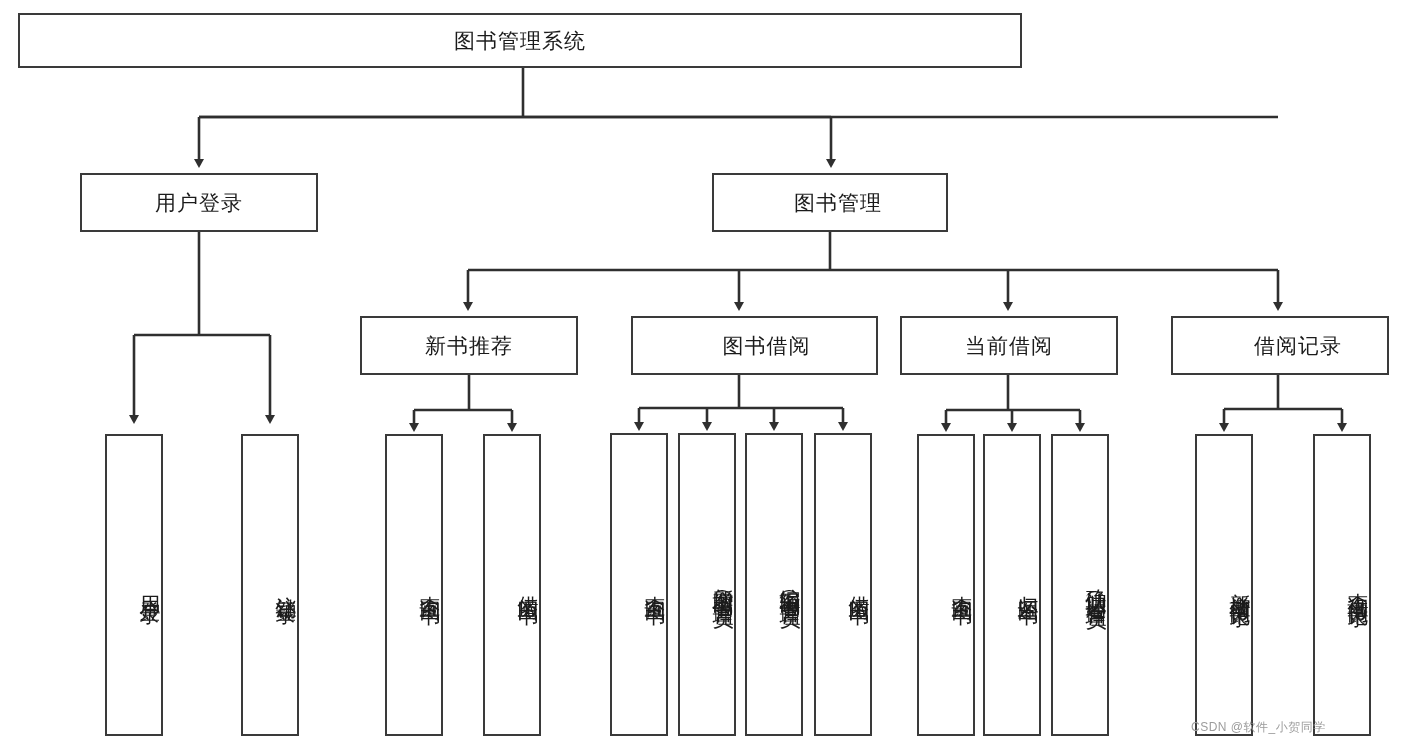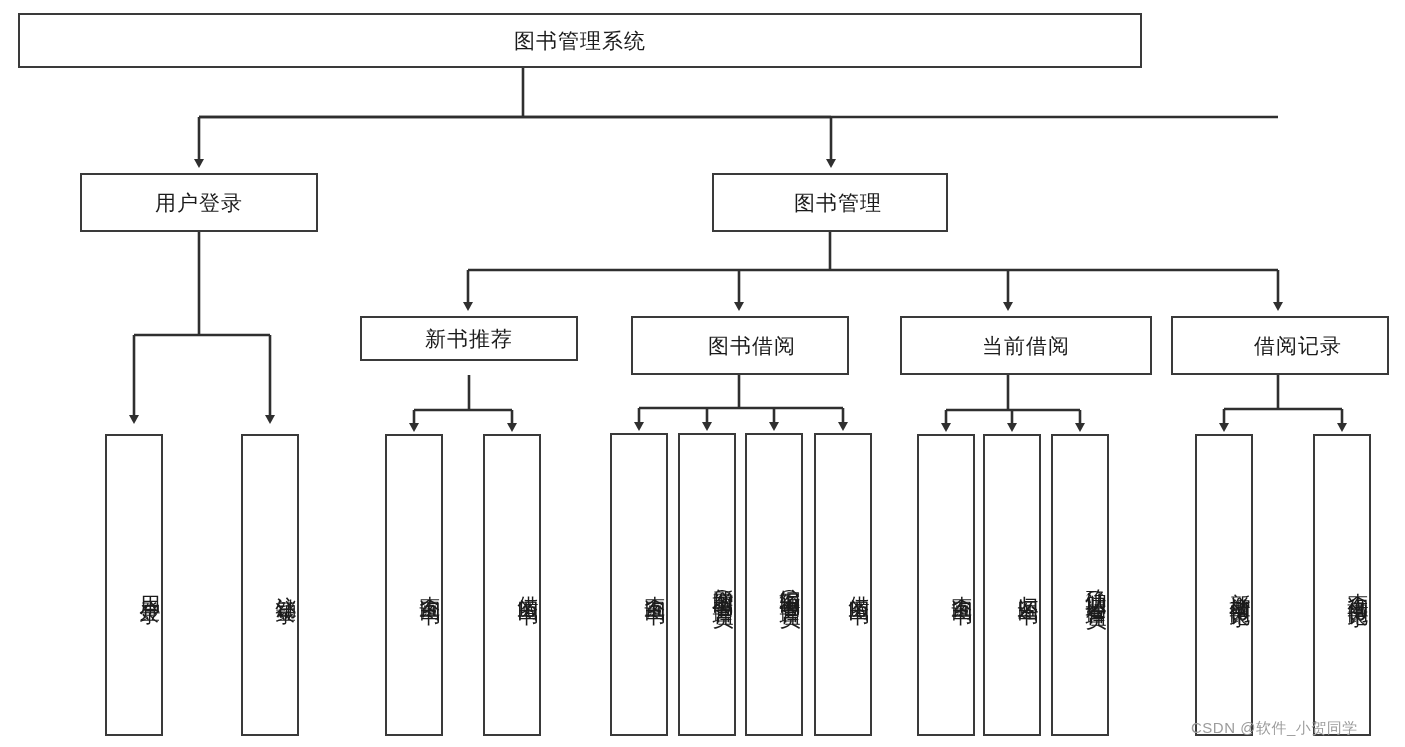--- a/index.html
+++ b/index.html
@@ -49,21 +49,21 @@
     padding-bottom: 6px;
     align-items: flex-start;
     justify-content: center;
   }
   .node.vert .vlabel {
     writing-mode: vertical-rl;
     text-orientation: upright;
   }
   .watermark {
     position: absolute;
-    font-size: 15px;
+    font-size: 12px;
     color: #9c9c9c;
     white-space: nowrap;
     letter-spacing: 0.5px;
   }
 </style>
 </head>
 <body>
 
 <div id="canvas">
 
@@ -113,38 +113,38 @@
       <path d="M1012,410 L1012,424" marker-end="url(#arrow)"></path>
       <path d="M1080,410 L1080,424" marker-end="url(#arrow)"></path>
 
       <path d="M1278,375 L1278,409"></path>
       <path d="M1224,409 L1342,409"></path>
       <path d="M1224,409 L1224,424" marker-end="url(#arrow)"></path>
       <path d="M1342,409 L1342,424" marker-end="url(#arrow)"></path>
     </g>
   </svg>
 
-  <div class="node horiz" style="left:18px; top:13px; width:1124px; height:55px;">
+  <div class="node horiz" style="left:18px; top:13px; width:1004px; height:55px;">
     <span>图书管理系统</span>
   </div>
 
   <div class="node horiz" style="left:80px; top:173px; width:238px; height:59px;">
     <span>用户登录</span>
   </div>
   <div class="node horiz" style="left:712px; top:173px; width:236px; height:59px;padding-left:16px;">
     <span>图书管理</span>
   </div>
 
-  <div class="node horiz" style="left:360px; top:316px; width:218px; height:45px;">
+  <div class="node horiz" style="left:360px; top:316px; width:218px; height:59px;">
     <span>新书推荐</span>
   </div>
-  <div class="node horiz" style="left:631px; top:316px; width:218px; height:59px;padding-left:24px;">
+  <div class="node horiz" style="left:631px; top:316px; width:247px; height:59px;padding-left:24px;">
     <span>图书借阅</span>
   </div>
-  <div class="node horiz" style="left:900px; top:316px; width:252px; height:59px;">
+  <div class="node horiz" style="left:900px; top:316px; width:218px; height:59px;">
     <span>当前借阅</span>
   </div>
   <div class="node horiz" style="left:1171px; top:316px; width:218px; height:59px;padding-left:36px;">
     <span>借阅记录</span>
   </div>
 
   <div class="node vert" style="left:105px; top:434px; width:58px; height:302px;">
     <span class="vlabel">用户登录</span>
   </div>
   <div class="node vert" style="left:241px; top:434px; width:58px; height:302px;">

